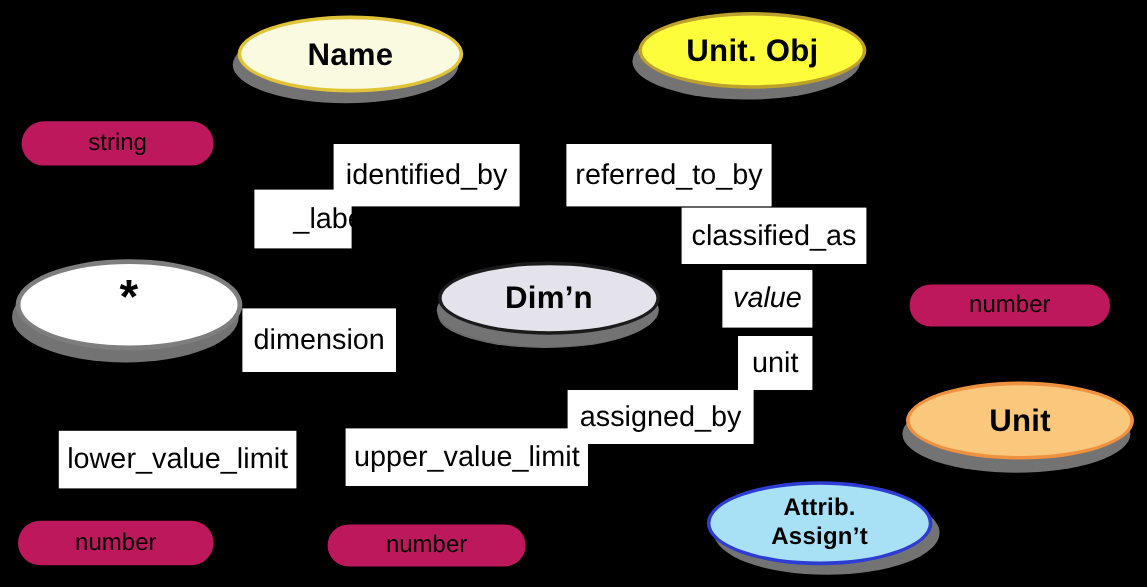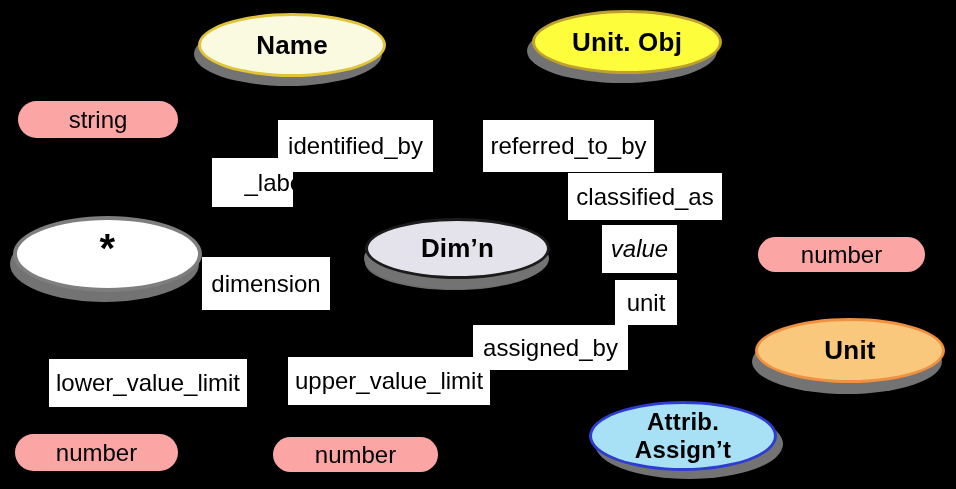--- a/index.html
+++ b/index.html
@@ -28,38 +28,38 @@
     border: 3px solid;
     font-weight: bold;
     font-size: 26px;
     letter-spacing: 0.2px;
     text-align: center;
   }
   .entity .lines {
     display: flex;
     flex-direction: column;
     line-height: 1.18;
-    font-size: 24px;
+    font-size: 20px;
   }
   .star-glyph {
     font-size: 40px;
     font-weight: bold;
     line-height: 0.6;
     position: relative;
     top: -6px;
   }
   .property {
     background: #FFFFFF;
     font-size: 24px;
     white-space: nowrap;
   }
   .datatype {
-    background: #fca5a5;
+    background: #be185d;
     border-radius: 19px;
-    font-size: 24px;
+    font-size: 20px;
     white-space: nowrap;
   }
 </style>
 </head>
 <body>
 
 <div id="canvas">
 
   <div class="node entity" style="left: 198px; top: 13px; width: 188px; height: 64px; box-shadow: rgb(115, 115, 115) -4px 9px 0px; background-color: rgb(250, 250, 225); border-color: rgb(225, 195, 55);">
     <span>Name</span>
@@ -84,21 +84,21 @@
 
   <div class="node entity" style="left: 589px; top: 401px; width: 188px; height: 70px; box-shadow: rgb(115, 115, 115) 6px 8px 0px; background-color: rgb(168, 225, 245); border-color: rgb(45, 60, 210);">
     <span class="lines">
       <span>Attrib.</span>
       <span>Assign’t</span>
     </span>
   </div>
 
   <div class="node property" style="left:278px; top:120px; width:155px; height:52px;">identified_by</div>
 
-  <div class="node property" style="left:483px; top:120px; width:171px; height:52px;">referred_to_by</div>
+  <div class="node property" style="left:472px; top:120px; width:171px; height:52px;">referred_to_by</div>
 
   <div class="node property" style="left:212px; top:158px; width:81px; height:49px;padding-left:48px;">_label</div>
 
   <div class="node property" style="left:568px; top:173px; width:154px; height:47px;">classified_as</div>
 
   <div class="node property" style="left:602px; top:225px; width:75px; height:48px;font-style:italic;">value</div>
 
   <div class="node property" style="left:615px; top:280px; width:62px; height:45px;">unit</div>
 
   <div class="node property" style="left:473px; top:325px; width:155px; height:45px;">assigned_by</div>

